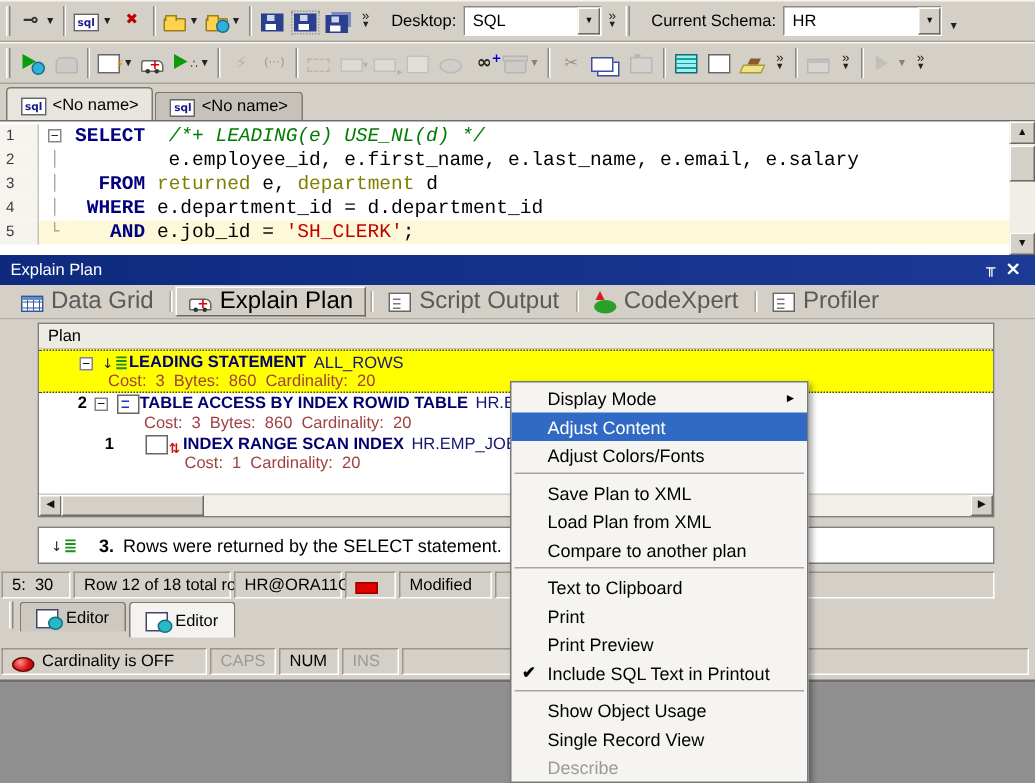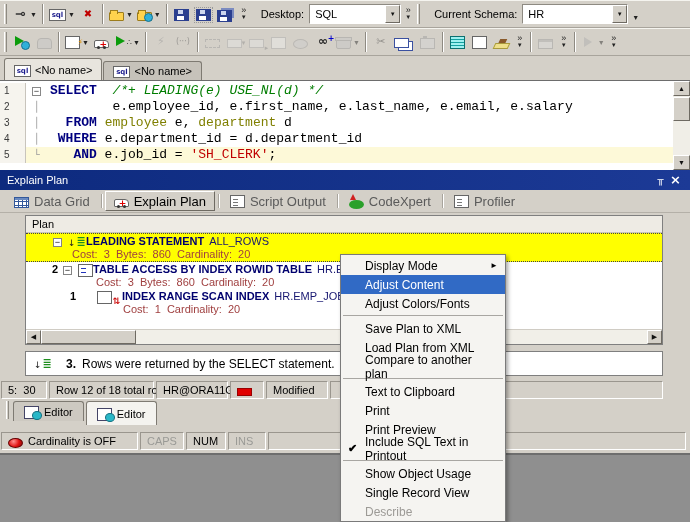--- a/index.html
+++ b/index.html
@@ -144,21 +144,21 @@
   #vthumb{position:absolute;top:16px;left:0;width:17px;height:24px;background:#d4d0c8;
           border:1px solid;border-color:#fff #6e6a62 #6e6a62 #fff}
 
   
   #dock-title{height:20px;background:linear-gradient(90deg,#0d2a7e,#1c3a96);color:#fff;
               display:flex;align-items:center;padding:0 7px;font-size:11px}
   #dock-title .sp{flex:1}
   #dock-title .dbtn{width:15px;text-align:center;cursor:default}
   #ptabs{height:23px;background:#d4d0c8;display:flex;align-items:center;padding-left:6px;
          border-bottom:1px solid #b4b0a8}
-  .ptab{display:inline-flex;align-items:center;gap:5px;padding:2px 8px;font-size:13px;color:#5a5a5a;height:20px}
+  .ptab{display:inline-flex;align-items:center;gap:5px;padding:2px 8px;font-size:16px;color:#5a5a5a;height:20px}
   .ptab.active{border:1px solid;border-color:#fff #6e6a62 #6e6a62 #fff;background:#d4d0c8;color:#000}
   .ptsep{width:1px;height:14px;background:#a8a49c;box-shadow:1px 0 0 #fff;margin:0 3px}
 
   
   #planwrap{height:134px;background:#d4d0c8;padding:2px 27px 0 25px}
   #planbox{background:#fff;border:1px solid #7f7f7f;height:130px;position:relative;overflow:hidden}
   #planhdr{height:17px;background:#eeebe4;border-bottom:1px solid #c6c2ba;padding:2px 0 0 6px;font-size:11px}
   .prow{width:100%}
   .prow.sel{background:#ffff00;border-top:1px dotted #444;border-bottom:1px dotted #444}
   .pl1{height:14px;line-height:14px;font-size:11px;white-space:nowrap}
@@ -196,21 +196,21 @@
   #tabs2{height:28px;background:#d4d0c8;display:flex;align-items:flex-start;padding-left:4px}
   .btab{display:inline-flex;align-items:center;gap:5px;padding:0 10px;font-size:11px;
         border:1px solid #7e7a72;border-bottom:none;border-radius:3px 3px 0 0;margin-right:2px}
   .btab.active{height:24px;background:#f4f3ef;position:relative;z-index:2}
   .btab:not(.active){height:20px;background:#cdc9c1}
 
   #status2{height:26px;background:#d4d0c8;padding:3px 1px 0 1px;border-bottom:2px solid #6e6e6e;white-space:nowrap}
   #desktop{height:67px;background:#8f8f8f}
 
   
-  #ctxmenu{position:absolute;left:340px;top:254px;width:166px;height:268px;background:#f5f4f1;
+  #ctxmenu{position:absolute;left:340px;top:254px;width:199px;height:268px;background:#f5f4f1;
            border:1px solid #7a7a7a;box-shadow:2px 2px 4px rgba(0,0,0,.35);z-index:9;padding-top:1px}
   .mi{height:19px;display:flex;align-items:center;padding:0 16px 0 24px;font-size:12px;position:relative;color:#000}
   .mi .mcheck{position:absolute;left:7px;font-size:11px;font-weight:bold}
   .mi .marrow{position:absolute;right:7px;font-size:8px}
   .mi.hl{background:#316ac5;color:#fff}
   .mi.disabled{color:#9c9a96}
   .msep{border-top:1px solid #a8a6a2;margin:2px 2px 3px 2px}
 </style>
 </head>
 <body>
@@ -378,21 +378,21 @@
         <div class="etab">
           <span class="ic s-sql">sql</span>
           <span>&lt;No name&gt;</span>
         </div>
       </div>
 
     <div id="editor">
       <div id="code">
           <div class="crow"><span class="ln">1</span><span class="fold"><span class="fbox">−</span></span><span class="ct"><span class="kw">SELECT</span><span>  </span><span class="cm">/*+ LEADING(e) USE_NL(d) */</span></span></div>
           <div class="crow"><span class="ln">2</span><span class="fold">│</span><span class="ct"><span>        e.employee_id, e.first_name, e.last_name, e.email, e.salary</span></span></div>
-          <div class="crow"><span class="ln">3</span><span class="fold">│</span><span class="ct"><span>  </span><span class="kw">FROM</span><span> </span><span class="tbn">employee</span><span> e, </span><span class="tbn">department</span><span> d</span></span></div>
+          <div class="crow"><span class="ln">3</span><span class="fold">│</span><span class="ct"><span>  </span><span class="kw">FROM</span><span> </span><span class="tbn">returned</span><span> e, </span><span class="tbn">department</span><span> d</span></span></div>
           <div class="crow"><span class="ln">4</span><span class="fold">│</span><span class="ct"><span> </span><span class="kw">WHERE</span><span> e.department_id = d.department_id</span></span></div>
           <div class="crow cur"><span class="ln">5</span><span class="fold">└</span><span class="ct"><span>   </span><span class="kw">AND</span><span> e.job_id = </span><span class="stc">'SH_CLERK'</span><span>;</span></span></div>
         </div>
       <div id="vscroll">
         <div class="sbtn">▲</div>
         <div id="vthumb"></div>
         <div class="sbtn bottom">▼</div>
       </div>
     </div>
 

